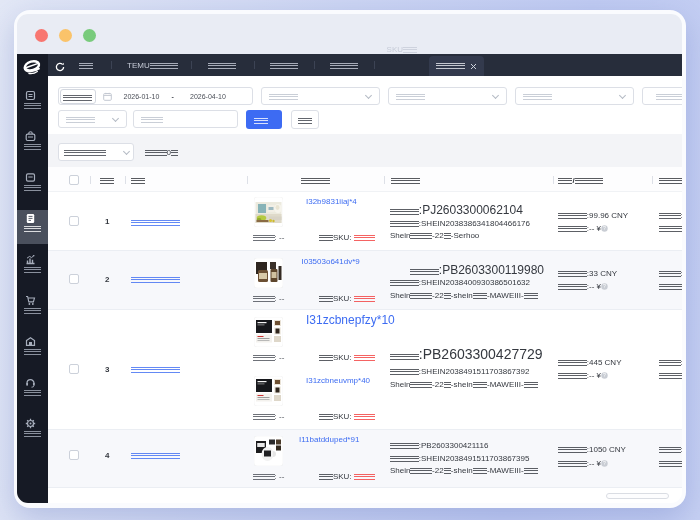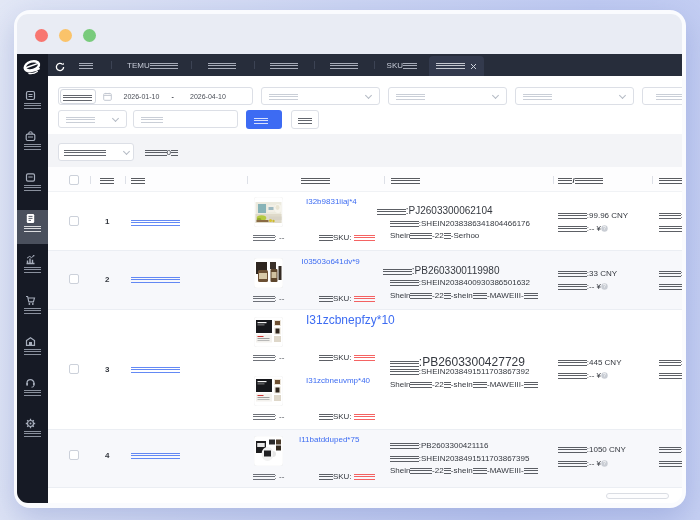--- a/index.html
+++ b/index.html
@@ -37,21 +37,21 @@
       </svg>
 <svg class="abs" style="left:38px;top:47.5px" width="10" height="10" viewBox="0 0 10 10">
 <path d="M8.6 5a3.6 3.6 0 1 1-1.1-2.6" fill="none" stroke="#fff" stroke-width="1.3"></path>
 <path d="M8.9 0.8 v2 h-2 z" fill="#fff"></path>
       </svg>
 <div class="t" style="left:61.8px;top:47.0px;font-size:8px;color:#c7ccd8"><i class="c" style="width:14.4px;height:7.0px;"></i></div>
 <div class="t" style="left:110.0px;top:47.0px;font-size:8px;color:#c7ccd8">TEMU<i class="c" style="width:28.8px;height:7.0px;"></i></div>
 <div class="t" style="left:190.6px;top:47.0px;font-size:8px;color:#c7ccd8"><i class="c" style="width:28.8px;height:7.0px;"></i></div>
 <div class="t" style="left:252.6px;top:47.0px;font-size:8px;color:#c7ccd8"><i class="c" style="width:28.8px;height:7.0px;"></i></div>
 <div class="t" style="left:312.6px;top:47.0px;font-size:8px;color:#c7ccd8"><i class="c" style="width:28.8px;height:7.0px;"></i></div>
-<div class="t" style="left:369.6px;top:47.0px;font-size:8px;color:#c7ccd8">SKU<i class="c" style="width:14.4px;height:7.0px;"></i></div>
+<div class="t" style="left:369.6px;top:31px;font-size:8px;color:#c7ccd8">SKU<i class="c" style="width:14.4px;height:7.0px;"></i></div>
 <div class="sep" style="left:94.0px;top:47px;background:#3c4354"></div>
 <div class="sep" style="left:174.0px;top:47px;background:#3c4354"></div>
 <div class="sep" style="left:236.6px;top:47px;background:#3c4354"></div>
 <div class="sep" style="left:297.0px;top:47px;background:#3c4354"></div>
 <div class="sep" style="left:356.6px;top:47px;background:#3c4354"></div>
 <div class="abs" style="left:412px;top:42px;width:55px;height:19.5px;background:#333a4d;border-radius:4px 4px 0 0"></div>
 <div class="t" style="left:419px;top:47px;font-size:8px;color:#e8eaf0"><i class="c" style="width:28.8px;height:7.0px;color:#e8eaf0;"></i></div>
 <svg class="abs" style="left:453px;top:48.5px" width="7" height="7" viewBox="0 0 7 7">
         <path d="M1 1 L6 6 M6 1 L1 6" stroke="#cdd2dc" stroke-width="1"></path>
       </svg>
@@ -180,21 +180,21 @@
         <rect x="2.5" y="23" width="12" height="2" fill="#8a6b44"></rect>
         <rect x="15" y="19.5" width="12.5" height="3.5" fill="#d8d3c6"></rect>
         <ellipse cx="24" cy="11.5" rx="3.8" ry="4.5" fill="#f6f4ec"></ellipse>
         <ellipse cx="23.5" cy="10.5" rx="2" ry="2.4" fill="#e9e4d2"></ellipse>
         <circle cx="16.5" cy="23.5" r="1.6" fill="#d6c234"></circle>
         <circle cx="19.5" cy="24" r="1.2" fill="#cdb92f"></circle>
       </svg>
       <div class="t lnk" style="left:289px;top:182.5px;font-size:8px">I32b9831iiaj*4</div>
       <div class="t" style="left:236px;top:219px;font-size:8px;color:#4a4e57"><i class="c" style="width:21.6px;height:7.0px;color:#4a4e57;"></i>: --</div>
       <div class="t" style="left:301.5px;top:219px;font-size:8px;color:#34383f"><i class="c" style="width:14.4px;height:7.0px;color:#34383f;"></i>SKU: <span style="color:#f23c3b"><i class="c" style="width:21.6px;height:7.0px;color:#f23c3b;"></i></span></div>
-<div class="t" style="left:360px;top:192.0px;font-size:10px;color:#34383f"><i class="c" style="width:28.8px;height:7.0px;color:#34383f;"></i>:PJ2603300062104</div>
+<div class="t" style="left:373px;top:192.0px;font-size:12px;color:#34383f"><i class="c" style="width:28.8px;height:7.0px;color:#34383f;"></i>:PJ2603300062104</div>
       <div class="t" style="left:373px;top:204.5px;font-size:8px;color:#34383f"><i class="c" style="width:28.8px;height:7.0px;color:#34383f;"></i>:SHEIN2038386341804466176</div>
       <div class="t" style="left:373px;top:217.0px;font-size:8px;color:#34383f">Shein<i class="c" style="width:21.6px;height:7.0px;color:#34383f;"></i>-22<i class="c" style="width:7.2px;height:7.0px;color:#34383f;"></i>-Serhoo</div>
 <div class="t" style="left:541px;top:196.5px;font-size:8px;color:#34383f"><i class="c" style="width:28.8px;height:7.0px;color:#34383f;"></i>:99.96 CNY</div>
       <div class="t" style="left:541px;top:210.0px;font-size:8px;color:#34383f"><i class="c" style="width:28.8px;height:7.0px;color:#34383f;"></i>:-- ¥<svg style="vertical-align:-1px" width="7" height="7" viewBox="0 0 7 7">
           <circle cx="3.5" cy="3.5" r="3.2" fill="#c9cdd4"></circle>
           <text x="3.5" y="5.2" font-size="5" fill="#fff" text-anchor="middle">?</text>
         </svg></div>
 <div class="t" style="left:642px;top:196.5px;font-size:8px;color:#34383f"><i class="c" style="width:21.6px;height:7.0px;color:#34383f;"></i>:</div>
       <div class="t" style="left:642px;top:210.0px;font-size:8px;color:#34383f"><i class="c" style="width:28.8px;height:7.0px;color:#34383f;"></i></div>
 <div class="ck" style="left:52px;top:259.5px"></div>
@@ -206,21 +206,21 @@
         <rect x="16" y="4" width="6" height="7" fill="#3a3129"></rect>
         <rect x="4" y="12" width="10" height="12" rx="1.5" fill="#6b4f33"></rect>
         <rect x="5" y="15" width="8" height="6" fill="#d8c9a8"></rect>
         <rect x="16.5" y="11" width="7" height="13" rx="1" fill="#5d452c"></rect>
         <rect x="17.5" y="14" width="5" height="6" fill="#cfc0a0"></rect>
         <rect x="24.5" y="8" width="3" height="14" fill="#332a22"></rect>
       </svg>
       <div class="t lnk" style="left:284.5px;top:243.0px;font-size:8px">I03503o641dv*9</div>
       <div class="t" style="left:236px;top:279.5px;font-size:8px;color:#4a4e57"><i class="c" style="width:21.6px;height:7.0px;color:#4a4e57;"></i>: --</div>
       <div class="t" style="left:301.5px;top:279.5px;font-size:8px;color:#34383f"><i class="c" style="width:14.4px;height:7.0px;color:#34383f;"></i>SKU: <span style="color:#f23c3b"><i class="c" style="width:21.6px;height:7.0px;color:#f23c3b;"></i></span></div>
-<div class="t" style="left:366px;top:251.5px;font-size:10px;color:#34383f"><i class="c" style="width:28.8px;height:7.0px;color:#34383f;"></i>:PB2603300119980</div>
+<div class="t" style="left:393px;top:251.5px;font-size:12px;color:#34383f"><i class="c" style="width:28.8px;height:7.0px;color:#34383f;"></i>:PB2603300119980</div>
       <div class="t" style="left:373px;top:264.0px;font-size:8px;color:#34383f"><i class="c" style="width:28.8px;height:7.0px;color:#34383f;"></i>:SHEIN2038400930386501632</div>
       <div class="t" style="left:373px;top:276.5px;font-size:8px;color:#34383f">Shein<i class="c" style="width:21.6px;height:7.0px;color:#34383f;"></i>-22<i class="c" style="width:7.2px;height:7.0px;color:#34383f;"></i>-shein<i class="c" style="width:14.4px;height:7.0px;color:#34383f;"></i>-MAWEIII-<i class="c" style="width:14.4px;height:7.0px;color:#34383f;"></i></div>
 <div class="t" style="left:541px;top:254.5px;font-size:8px;color:#34383f"><i class="c" style="width:28.8px;height:7.0px;color:#34383f;"></i>:33 CNY</div>
       <div class="t" style="left:541px;top:268.0px;font-size:8px;color:#34383f"><i class="c" style="width:28.8px;height:7.0px;color:#34383f;"></i>:-- ¥<svg style="vertical-align:-1px" width="7" height="7" viewBox="0 0 7 7">
           <circle cx="3.5" cy="3.5" r="3.2" fill="#c9cdd4"></circle>
           <text x="3.5" y="5.2" font-size="5" fill="#fff" text-anchor="middle">?</text>
         </svg></div>
 <div class="t" style="left:642px;top:254.5px;font-size:8px;color:#34383f"><i class="c" style="width:21.6px;height:7.0px;color:#34383f;"></i>:</div>
       <div class="t" style="left:642px;top:268.0px;font-size:8px;color:#34383f"><i class="c" style="width:28.8px;height:7.0px;color:#34383f;"></i></div>
 <div class="ck" style="left:52px;top:349.5px"></div>
@@ -255,21 +255,21 @@
         <rect x="21.5" y="11.5" width="4" height="5" fill="#30261d"></rect>
         <rect x="2" y="17.5" width="16" height="8" fill="#f4f2ee"></rect>
         <rect x="3.5" y="19" width="6" height="1" fill="#c33"></rect>
         <rect x="3.5" y="21" width="12" height="0.8" fill="#888"></rect>
         <rect x="3.5" y="23" width="12" height="0.8" fill="#aaa"></rect>
         <rect x="20" y="19" width="7" height="6" fill="#ded7c9"></rect>
       </svg>
       <div class="t lnk" style="left:289px;top:361.5px;font-size:8px">I31zcbneuvmp*40</div>
       <div class="t" style="left:236px;top:398px;font-size:8px;color:#4a4e57"><i class="c" style="width:21.6px;height:7.0px;color:#4a4e57;"></i>: --</div>
       <div class="t" style="left:301.5px;top:398px;font-size:8px;color:#34383f"><i class="c" style="width:14.4px;height:7.0px;color:#34383f;"></i>SKU: <span style="color:#f23c3b"><i class="c" style="width:21.6px;height:7.0px;color:#f23c3b;"></i></span></div>
-<div class="t" style="left:373px;top:344px;font-size:12px;color:#34383f"><i class="c" style="width:28.8px;height:7.0px;color:#34383f;"></i>:PB2603300427729</div>
+<div class="t" style="left:373px;top:336px;font-size:14px;color:#34383f"><i class="c" style="width:28.8px;height:7.0px;color:#34383f;"></i>:PB2603300427729</div>
       <div class="t" style="left:373px;top:353.0px;font-size:8px;color:#34383f"><i class="c" style="width:28.8px;height:7.0px;color:#34383f;"></i>:SHEIN2038491511703867392</div>
       <div class="t" style="left:373px;top:365.5px;font-size:8px;color:#34383f">Shein<i class="c" style="width:21.6px;height:7.0px;color:#34383f;"></i>-22<i class="c" style="width:7.2px;height:7.0px;color:#34383f;"></i>-shein<i class="c" style="width:14.4px;height:7.0px;color:#34383f;"></i>-MAWEIII-<i class="c" style="width:14.4px;height:7.0px;color:#34383f;"></i></div>
 <div class="t" style="left:541px;top:343.5px;font-size:8px;color:#34383f"><i class="c" style="width:28.8px;height:7.0px;color:#34383f;"></i>:445 CNY</div>
       <div class="t" style="left:541px;top:357.0px;font-size:8px;color:#34383f"><i class="c" style="width:28.8px;height:7.0px;color:#34383f;"></i>:-- ¥<svg style="vertical-align:-1px" width="7" height="7" viewBox="0 0 7 7">
           <circle cx="3.5" cy="3.5" r="3.2" fill="#c9cdd4"></circle>
           <text x="3.5" y="5.2" font-size="5" fill="#fff" text-anchor="middle">?</text>
         </svg></div>
 <div class="t" style="left:642px;top:343.5px;font-size:8px;color:#34383f"><i class="c" style="width:21.6px;height:7.0px;color:#34383f;"></i>:</div>
       <div class="t" style="left:642px;top:357.0px;font-size:8px;color:#34383f"><i class="c" style="width:28.8px;height:7.0px;color:#34383f;"></i></div>
 <div class="ck" style="left:52px;top:435.5px"></div>
@@ -279,21 +279,21 @@
         <rect width="29" height="30" rx="3" fill="#fff" stroke="#ececec" stroke-width="0.5"></rect>
         <rect x="2" y="5" width="10" height="12" fill="#1c1c1e"></rect>
         <rect x="3.2" y="7" width="7.5" height="4" fill="#e8e8e8"></rect>
         <rect x="15" y="3.5" width="6" height="5" fill="#2a2a2c"></rect>
         <rect x="22" y="3.5" width="5" height="5" fill="#4a3b2a"></rect>
         <rect x="22" y="9.5" width="5" height="5" fill="#332a20"></rect>
         <ellipse cx="13.5" cy="18" rx="6" ry="7" fill="#f2f2f2"></ellipse>
         <rect x="10" y="14.5" width="7" height="6" fill="#202022"></rect>
         <path d="M19 15q3 0 3 3t-3 3z" fill="#e5e5e5"></path>
       </svg>
-      <div class="t lnk" style="left:282px;top:421.0px;font-size:8px">I11batdduped*75</div>
+      <div class="t lnk" style="left:282px;top:421.0px;font-size:8px">I11batdduped*91</div>
       <div class="t" style="left:236px;top:457.5px;font-size:8px;color:#4a4e57"><i class="c" style="width:21.6px;height:7.0px;color:#4a4e57;"></i>: --</div>
       <div class="t" style="left:301.5px;top:457.5px;font-size:8px;color:#34383f"><i class="c" style="width:14.4px;height:7.0px;color:#34383f;"></i>SKU: <span style="color:#f23c3b"><i class="c" style="width:21.6px;height:7.0px;color:#f23c3b;"></i></span></div>
 <div class="t" style="left:373px;top:427.0px;font-size:8px;color:#34383f"><i class="c" style="width:28.8px;height:7.0px;color:#34383f;"></i>:PB2603300421116</div>
       <div class="t" style="left:373px;top:439.5px;font-size:8px;color:#34383f"><i class="c" style="width:28.8px;height:7.0px;color:#34383f;"></i>:SHEIN2038491511703867395</div>
       <div class="t" style="left:373px;top:452.0px;font-size:8px;color:#34383f">Shein<i class="c" style="width:21.6px;height:7.0px;color:#34383f;"></i>-22<i class="c" style="width:7.2px;height:7.0px;color:#34383f;"></i>-shein<i class="c" style="width:14.4px;height:7.0px;color:#34383f;"></i>-MAWEIII-<i class="c" style="width:14.4px;height:7.0px;color:#34383f;"></i></div>
 <div class="t" style="left:541px;top:431.0px;font-size:8px;color:#34383f"><i class="c" style="width:28.8px;height:7.0px;color:#34383f;"></i>:1050 CNY</div>
       <div class="t" style="left:541px;top:444.5px;font-size:8px;color:#34383f"><i class="c" style="width:28.8px;height:7.0px;color:#34383f;"></i>:-- ¥<svg style="vertical-align:-1px" width="7" height="7" viewBox="0 0 7 7">
           <circle cx="3.5" cy="3.5" r="3.2" fill="#c9cdd4"></circle>
           <text x="3.5" y="5.2" font-size="5" fill="#fff" text-anchor="middle">?</text>
         </svg></div>

